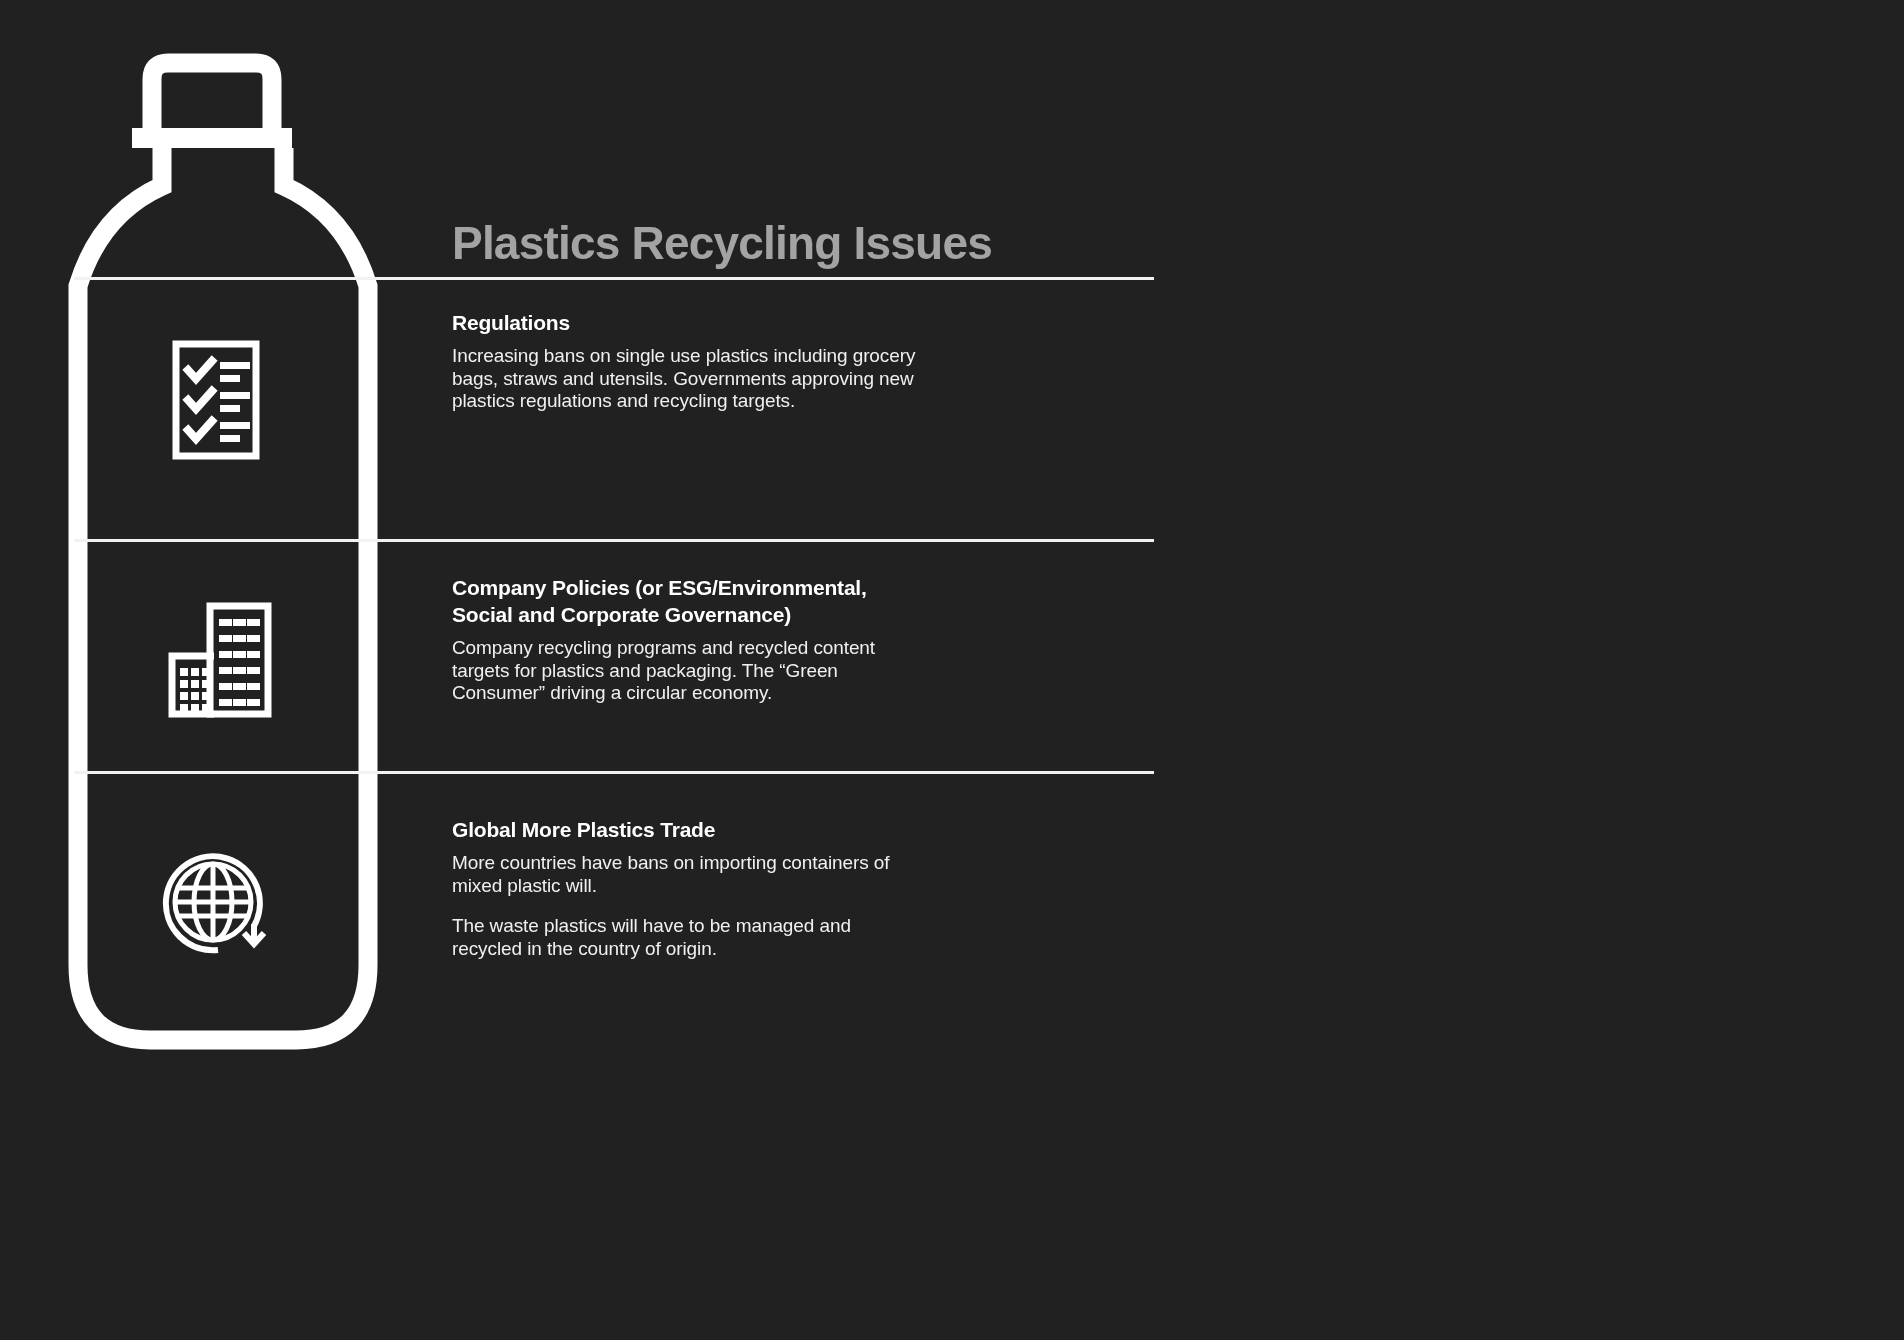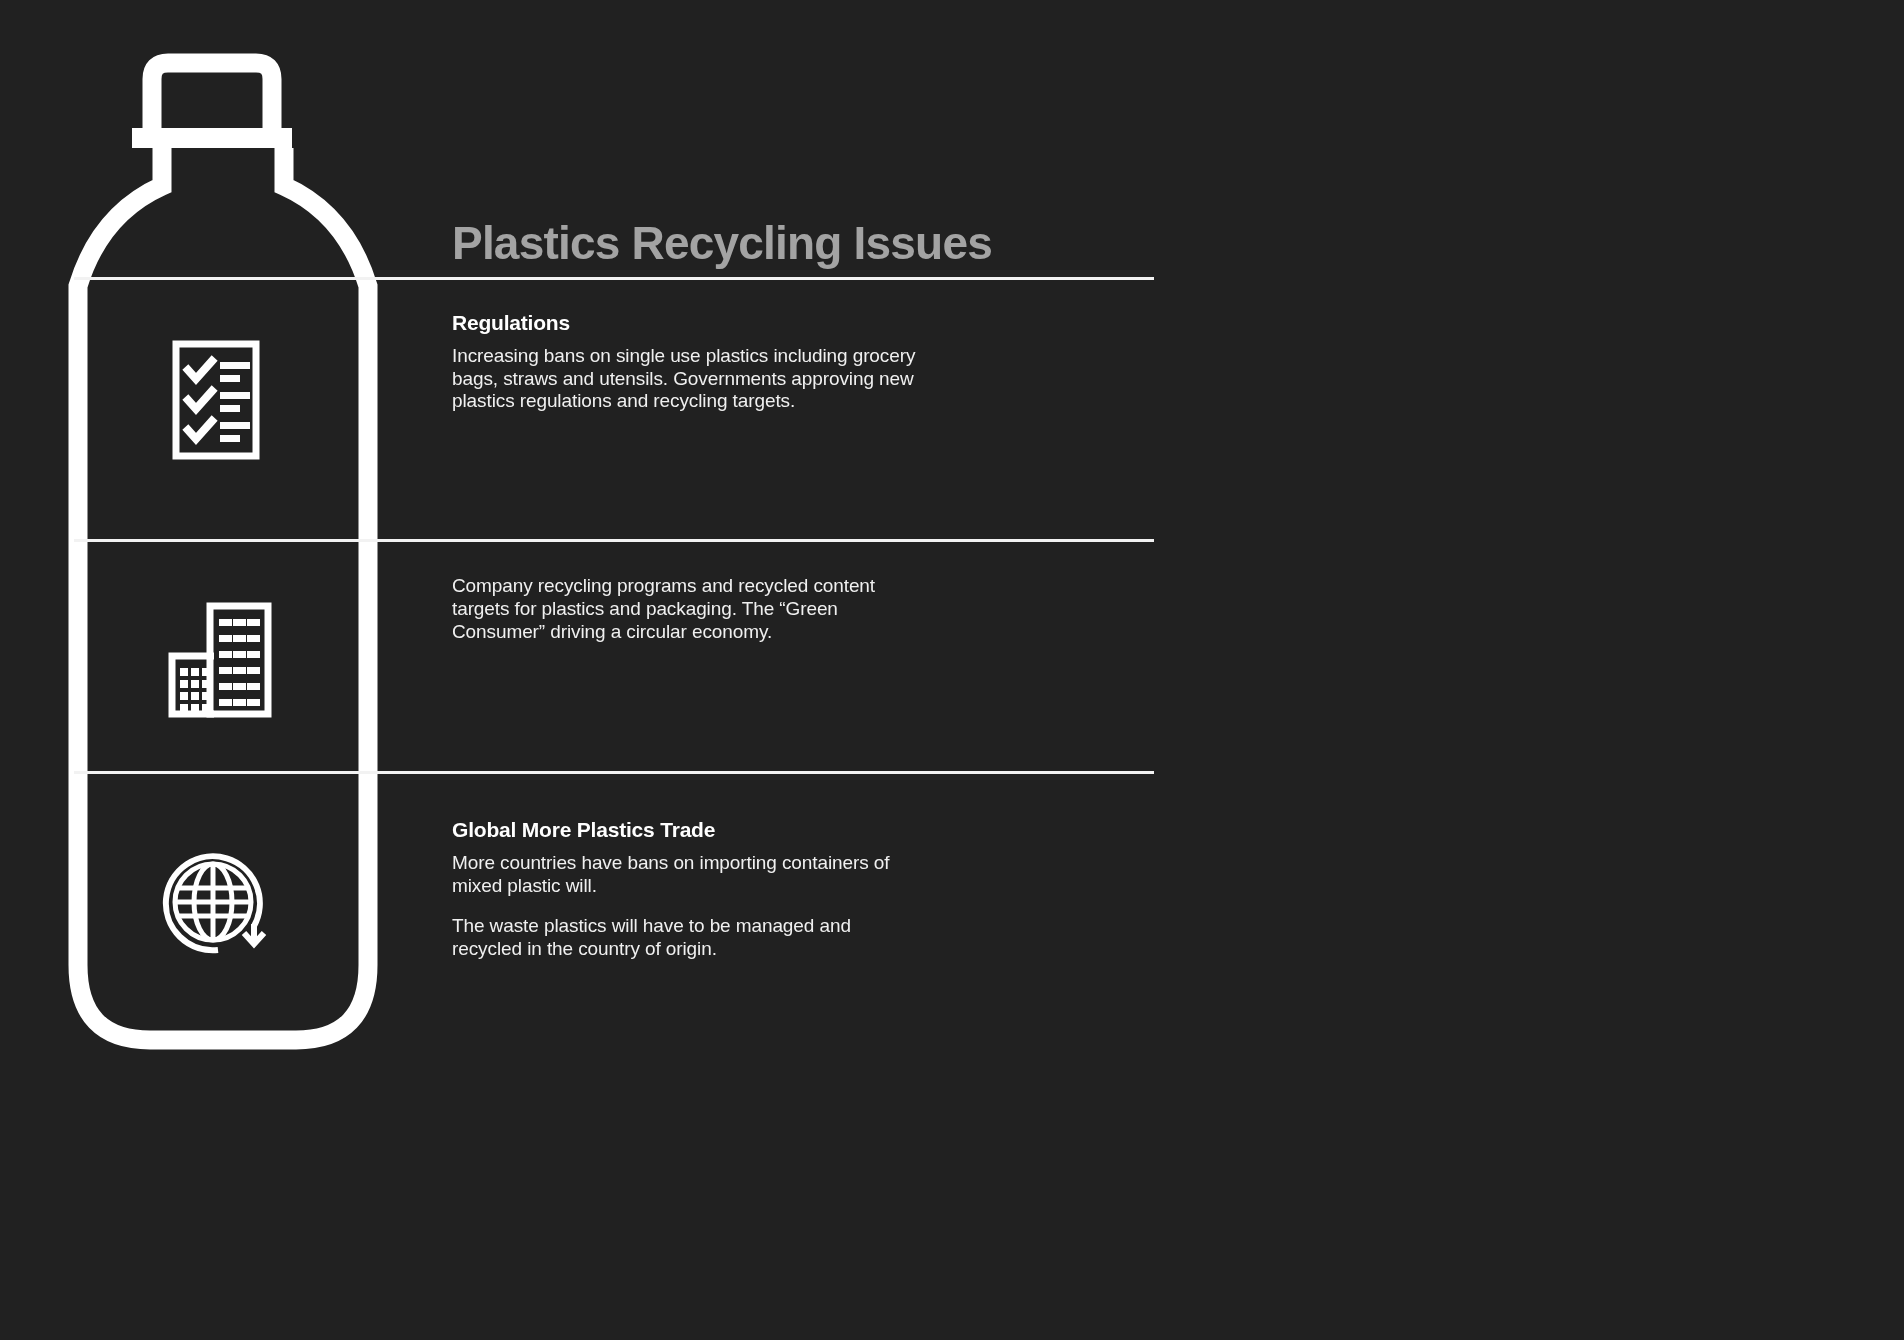--- a/index.html
+++ b/index.html
@@ -202,20 +202,21 @@
       </g>
     </svg>
   </div>
 
   <div class="section" id="section-regulations">
     <div class="section-heading">Regulations</div>
     <p class="section-body">Increasing bans on single use plastics including grocery bags, straws and utensils. Governments approving new plastics regulations and recycling targets.</p>
   </div>
 
   <div class="section" id="section-company">
+    <div class="section-heading">Company Policies (or ESG/Environmental, Social and Corporate Governance)</div>
     <p class="section-body">Company recycling programs and recycled content targets for plastics and packaging. The “Green Consumer” driving a circular economy.</p>
   </div>
 
   <div class="section" id="section-trade">
     <div class="section-heading">Global More Plastics Trade</div>
     <p class="section-body">More countries have bans on importing containers of mixed plastic will.</p>
     <p class="section-body">The waste plastics will have to be managed and recycled in the country of origin.</p>
   </div>
 
 </div>

